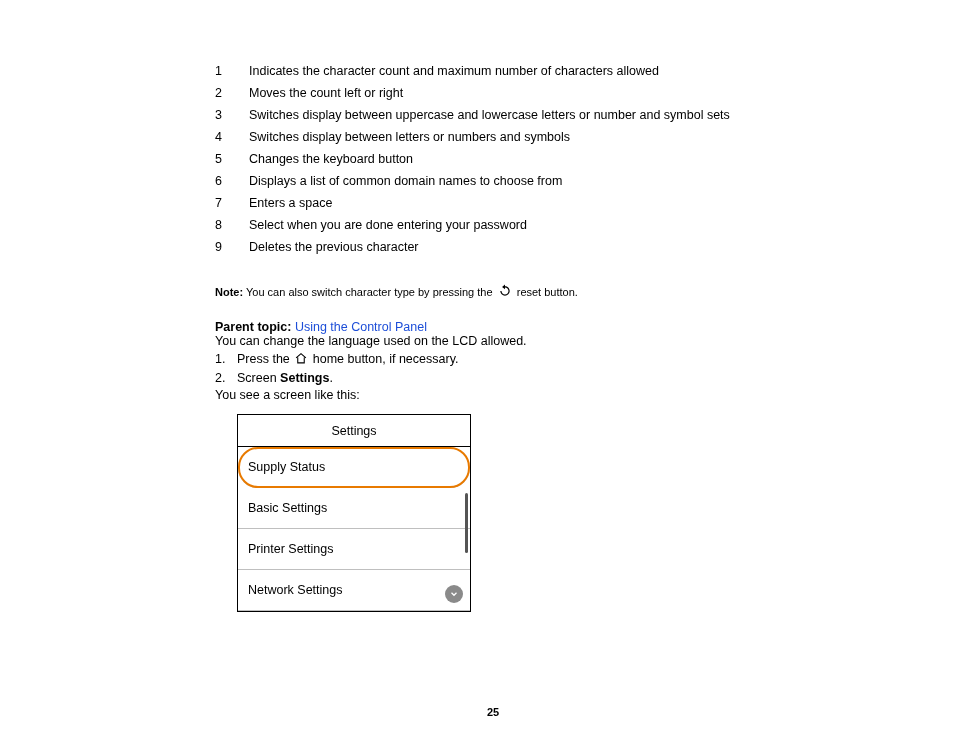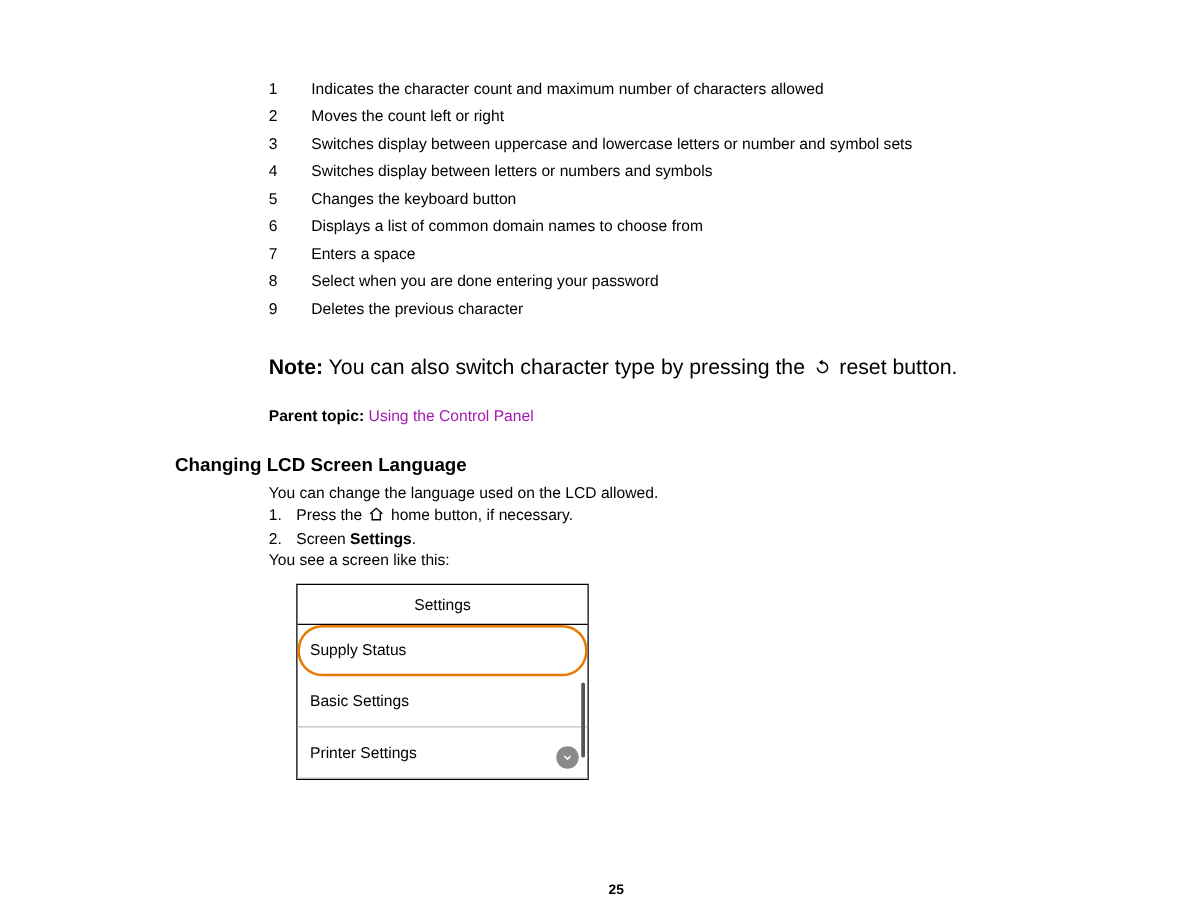--- a/index.html
+++ b/index.html
@@ -24,34 +24,34 @@
   .legend-table td {
     padding: 4px 10px 4px 0;
     vertical-align: top;
     font-size: 12.5px;
   }
   .legend-table td.num {
     width: 24px;
   }
   .note-block {
     margin: 26px 0 0 75px;
-    font-size: 17px;
+    font-size: 11px;
   }
   .note-block b { font-weight: bold; }
   .reset-icon {
     display: inline-block;
     vertical-align: -2px;
     margin: 0 2px;
   }
   .parent-topic {
     margin: 20px 0 0 75px;
     font-size: 12.5px;
   }
   .parent-topic a {
-    color: #a21caf;
+    color: #1d4ed8;
     text-decoration: none;
   }
   h2 {
     font-size: 15px;
     font-weight: bold;
     margin: 24px 0 6px 0;
   }
   .intro {
     margin-left: 75px;
     font-size: 12.5px;
@@ -185,21 +185,20 @@
     <b>Note:</b><span> You can also switch character type by pressing the </span><span class="reset-icon"><svg width="14" height="14" viewBox="0 0 24 24">
           <path d="M12 4 V1 L7 5 l5 4 V6 c3.3 0 6 2.7 6 6 s-2.7 6-6 6-6-2.7-6-6 H4 c0 4.4 3.6 8 8 8 s8-3.6 8-8-3.6-8-8-8z" fill="#000"></path>
         </svg></span><span> reset button.</span>
   </div>
 
   <div class="parent-topic">
     <b>Parent topic:</b>
     <a href="#">Using the Control Panel</a>
   </div>
 
-  <h2>Changing LCD Screen Language</h2>
   <div class="intro">You can change the language used on the LCD allowed.</div>
 
   <div class="steps">
     <div class="step-row">
       <span class="snum">1.</span>
       <span>
         <span>Press the </span><span class="home-icon"><svg width="14" height="13" viewBox="0 0 24 24">
               <path d="M3 11 L12 3 L21 11 M6 10 V20 H18 V10" fill="none" stroke="#000" stroke-width="2"></path>
             </svg></span><span> home button, if necessary.</span>
       </span>
@@ -212,20 +211,21 @@
     </div>
     <div class="substep">You see a screen like this:</div>
   </div>
 
   <div class="lcd">
     <div class="lcd-header">Settings</div>
     <div class="lcd-items">
       <div class="lcd-item selected">Supply Status</div>
       <div class="lcd-item">Basic Settings</div>
       <div class="lcd-item">Printer Settings</div>
+      <div class="lcd-item">Network Settings</div>
       <div class="lcd-scroll"></div>
       <div class="lcd-arrow">
         <svg width="10" height="10" viewBox="0 0 24 24">
             <path d="M6 9 l6 6 6-6" fill="none" stroke="#fff" stroke-width="3"></path>
           </svg>
       </div>
     </div>
   </div>
 </div>
 

